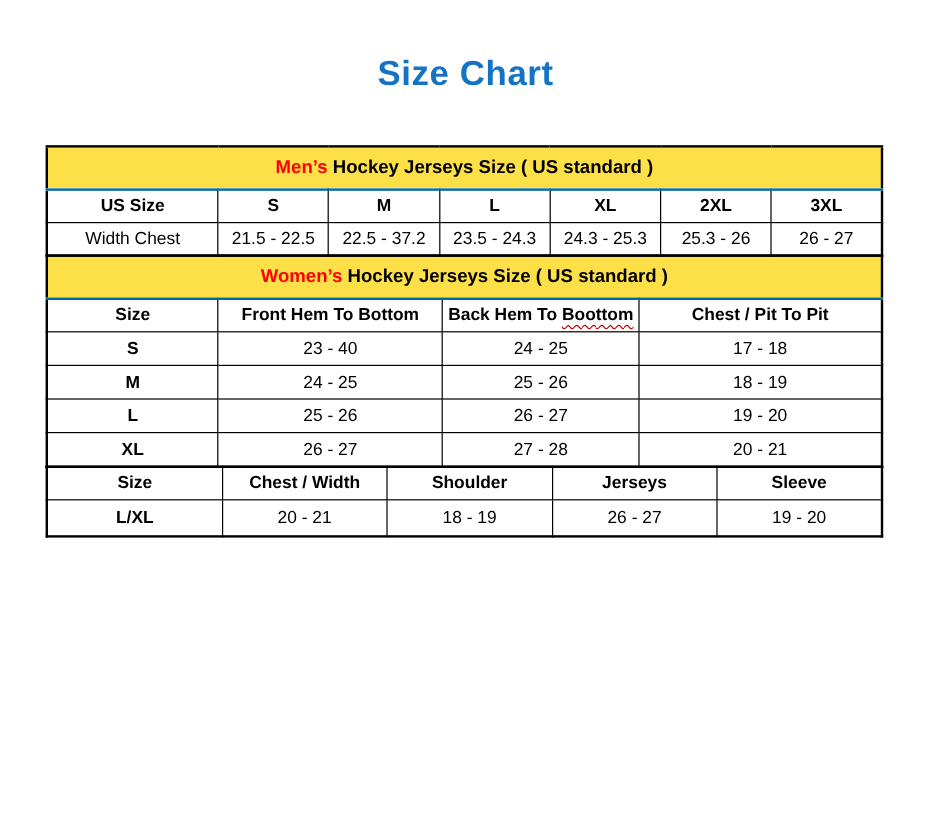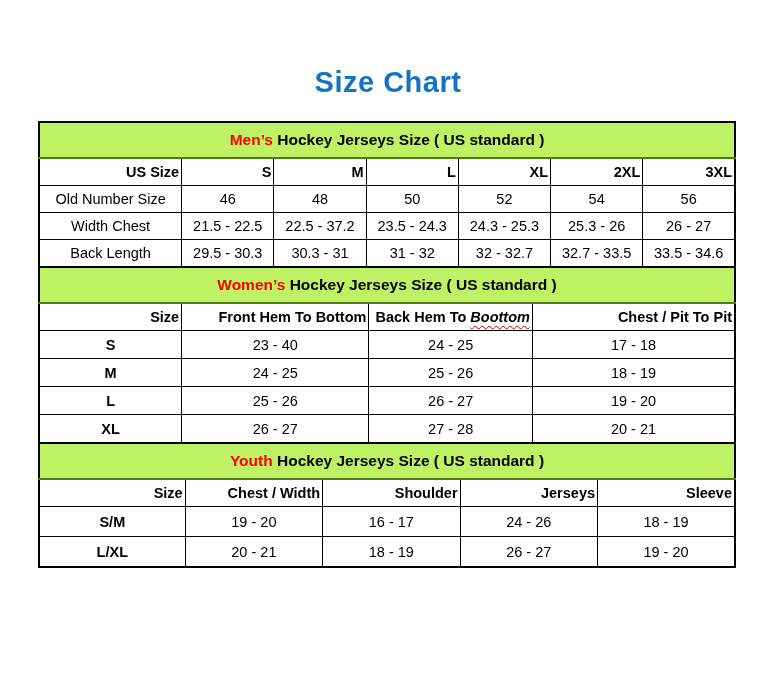--- a/index.html
+++ b/index.html
@@ -5,21 +5,21 @@
   html,body{margin:0;padding:0;background:#ffffff;}
   .page{
     position:relative;
     width:776px;height:692px;
     background:#ffffff;
     font-family:"Liberation Sans", sans-serif;
     overflow:hidden;
   }
   .page-title{
     margin:0;
-    padding-top:66px;
+    padding-top:46px;
     text-align:center;
     font-size:29px;
     font-weight:bold;
     letter-spacing:0.5px;
     color:#1573C4;
   }
   .chart-wrap{
     position:absolute;
     left:38px;top:121px;
     width:698px;
@@ -37,39 +37,38 @@
     border:1px solid #000;
     text-align:center;
     vertical-align:middle;
     height:26px;
     padding:0 2px;
     font-weight:normal;
     overflow:hidden;
     white-space:nowrap;
   }
   tr.banner-row td{
-    background:#bef264;
+    background:#fde047;
     border-top:2px solid #000;
-    border-bottom:2px solid #4d7c0f;
+    border-bottom:2px solid #0369a1;
     height:34px;
     font-weight:bold;
     font-size:15.5px;
   }
   tr.banner-row .hl{ color:#FF0000; }
-  tr.head-row th{ font-weight:bold;text-align:right; }
+  tr.head-row th{ font-weight:bold; }
   table.bold-first tr.data-row td:first-child{ font-weight:bold; }
   table.t-youth tr.data-row td{ height:29px; }
   table.t-womens tr.data-row td{ height:27px; }
   .squiggle{
     text-decoration-line:underline;
     text-decoration-style:wavy;
     text-decoration-color:#C00000;
     text-decoration-thickness:1px;
     text-underline-offset:3px;
-    font-style:italic;
   }
 </style>
 </head>
 <body>
 
 <div class="page">
   <h1 class="page-title">Size Chart</h1>
 
   <div class="chart-wrap">
 
@@ -90,45 +89,27 @@
           <tr class="head-row">
             <th>US Size</th>
             <th>S</th>
             <th>M</th>
             <th>L</th>
             <th>XL</th>
             <th>2XL</th>
             <th>3XL</th>
           </tr>
           <tr class="data-row">
-            <td>Old Number Size</td>
-            <td>46</td>
-            <td>48</td>
-            <td>50</td>
-            <td>52</td>
-            <td>54</td>
-            <td>56</td>
-          </tr>
-          <tr class="data-row">
             <td>Width Chest</td>
             <td>21.5 - 22.5</td>
             <td>22.5 - 37.2</td>
             <td>23.5 - 24.3</td>
             <td>24.3 - 25.3</td>
             <td>25.3 - 26</td>
             <td>26 - 27</td>
-          </tr>
-          <tr class="data-row">
-            <td>Back Length</td>
-            <td>29.5 - 30.3</td>
-            <td>30.3 - 31</td>
-            <td>31 - 32</td>
-            <td>32 - 32.7</td>
-            <td>32.7 - 33.5</td>
-            <td>33.5 - 34.6</td>
           </tr>
         </tbody>
       </table>
 
     <table class="size-table t-womens bold-first">
       <colgroup>
         <col style="width:20.5%">
         <col style="width:26.9%">
         <col style="width:23.5%">
         <col style="width:29.1%">
@@ -172,36 +153,26 @@
 
     <table class="size-table t-youth bold-first">
       <colgroup>
         <col style="width:21%">
         <col style="width:19.75%">
           <col style="width:19.75%">
         <col style="width:19.75%">
           <col style="width:19.75%">
       </colgroup>
     <tbody>
-          <tr class="banner-row">
-            <td colspan="5"><span class="hl">Youth</span><span> Hockey Jerseys Size ( US standard )</span></td>
-          </tr>
           <tr class="head-row">
             <th>Size</th>
             <th>Chest / Width</th>
             <th>Shoulder</th>
             <th>Jerseys</th>
             <th>Sleeve</th>
-          </tr>
-          <tr class="data-row">
-            <td>S/M</td>
-            <td>19 - 20</td>
-            <td>16 - 17</td>
-            <td>24 - 26</td>
-            <td>18 - 19</td>
           </tr>
           <tr class="data-row">
             <td>L/XL</td>
             <td>20 - 21</td>
             <td>18 - 19</td>
             <td>26 - 27</td>
             <td>19 - 20</td>
           </tr>
         </tbody>
       </table>

